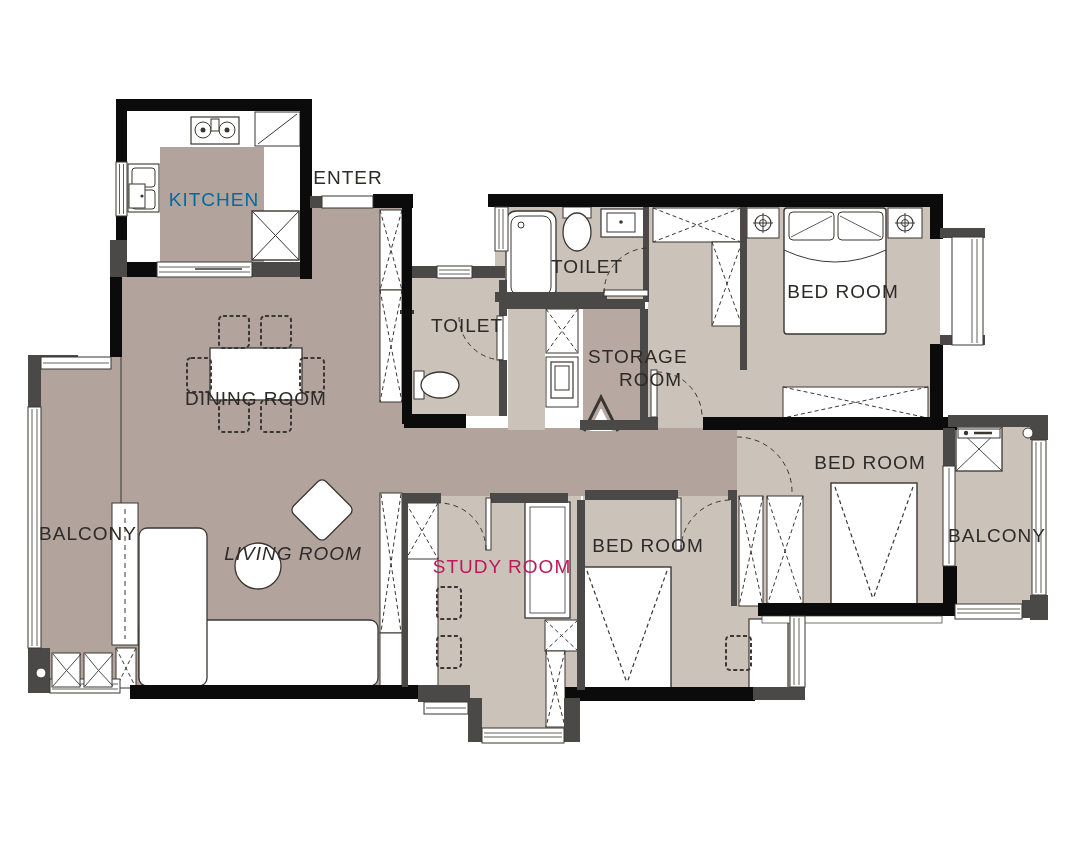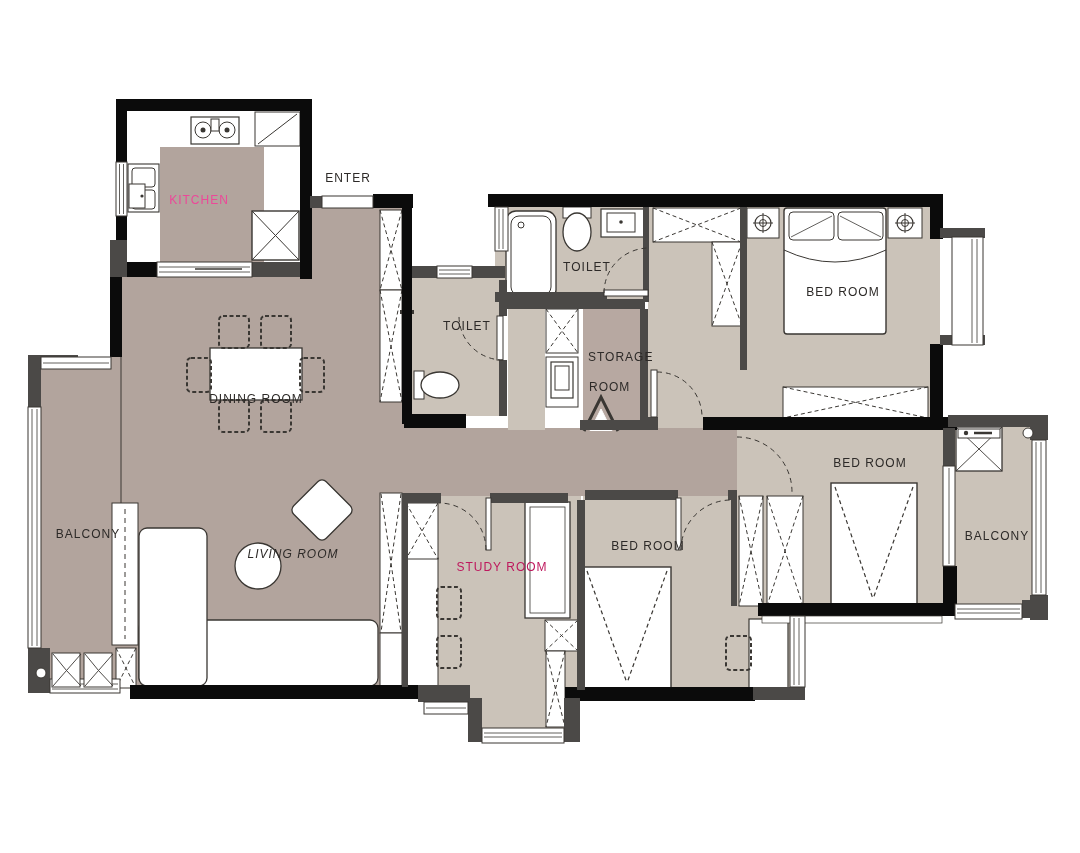--- a/index.html
+++ b/index.html
@@ -1,19 +1,19 @@
 <!DOCTYPE html>
 <html><head>
 <meta charset="utf-8">
 <style>
   html,body{margin:0;padding:0;background:#ffffff;}
   #plan{position:relative;width:1080px;height:853px;background:#ffffff;overflow:hidden;
         font-family:"Liberation Sans",sans-serif;}
   #plan-svg{position:absolute;left:0;top:0;}
-  .room-label{position:absolute;transform:translate(-50%,-50%);font-size:12px;
+  .room-label{position:absolute;transform:translate(-50%,-50%);font-size:19px;
               letter-spacing:1px;color:#2d2a28;white-space:nowrap;}
 </style>
 </head>
 <body>
 
 <div id="plan">
   <svg id="plan-svg" width="1080" height="853" viewBox="0 0 1080 853" xmlns="http://www.w3.org/2000/svg">
       <rect x="128" y="110" width="174" height="153" fill="#ffffff" stroke="none"></rect>
       <rect x="160" y="147" width="104" height="116" fill="#b2a49d" stroke="none"></rect>
       <rect x="312" y="208" width="90" height="70" fill="#b2a49d" stroke="none"></rect>
@@ -262,27 +262,27 @@
       <rect x="52" y="653" width="28" height="34" fill="#ffffff" stroke="#3a3733" stroke-width="1"></rect>
       <path d="M 53 654 Q 66 671 81 686" fill="none" stroke="#3a3733" stroke-width="0.9"></path>
       <path d="M 81 654 Q 66 671 53 686" fill="none" stroke="#3a3733" stroke-width="0.9"></path>
       <rect x="84" y="653" width="28" height="34" fill="#ffffff" stroke="#3a3733" stroke-width="1"></rect>
       <path d="M 85 654 Q 98 671 113 686" fill="none" stroke="#3a3733" stroke-width="0.9"></path>
       <path d="M 113 654 Q 98 671 85 686" fill="none" stroke="#3a3733" stroke-width="0.9"></path>
       <circle cx="41" cy="673" r="5" fill="#ffffff" stroke="#3a3733" stroke-width="1"></circle>
       <circle cx="1028" cy="433" r="5" fill="#ffffff" stroke="#3a3733" stroke-width="1"></circle>
     </svg>
   <div id="labels">
-    <span class="room-label" style="left: 199px; top: 200px; color: #ec4899;">KITCHEN</span>
+    <span class="room-label" style="left: 214px; top: 200px; color: #0369a1;">KITCHEN</span>
     <span class="room-label" style="left: 348px; top: 178px; color: rgb(45, 42, 40);">ENTER</span>
     <span class="room-label" style="left: 587px; top: 267px; color: rgb(45, 42, 40);">TOILET</span>
     <span class="room-label" style="left: 467px; top: 326px; color: rgb(45, 42, 40);">TOILET</span>
     <span class="room-label" style="left: 256px; top: 374px; color: rgb(45, 42, 40); margin-top: 25px;">DINING ROOM</span>
     <span class="room-label" style="left: 588px; top: 357px; color: rgb(45, 42, 40); transform: translateY(-50%);">STORAGE</span>
-    <span class="room-label" style="left: 589px; top: 380px; color: rgb(45, 42, 40); transform: translateY(-50%); margin-top: 7px;">ROOM</span>
+    <span class="room-label" style="left: 619px; top: 380px; color: rgb(45, 42, 40); transform: translateY(-50%);">ROOM</span>
     <span class="room-label" style="left: 843px; top: 292px; color: rgb(45, 42, 40);">BED ROOM</span>
     <span class="room-label" style="left: 870px; top: 463px; color: rgb(45, 42, 40);">BED ROOM</span>
     <span class="room-label" style="left: 648px; top: 546px; color: rgb(45, 42, 40);">BED ROOM</span>
     <span class="room-label" style="left: 88px; top: 534px; color: rgb(45, 42, 40);">BALCONY</span>
     <span class="room-label" style="left: 997px; top: 536px; color: rgb(45, 42, 40);">BALCONY</span>
     <span class="room-label" style="left: 293px; top: 554px; color: rgb(45, 42, 40); font-style: italic;">LIVING ROOM</span>
     <span class="room-label" style="left: 502px; top: 567px; color: #be185d;">STUDY ROOM</span>
   </div>
 </div>
 

